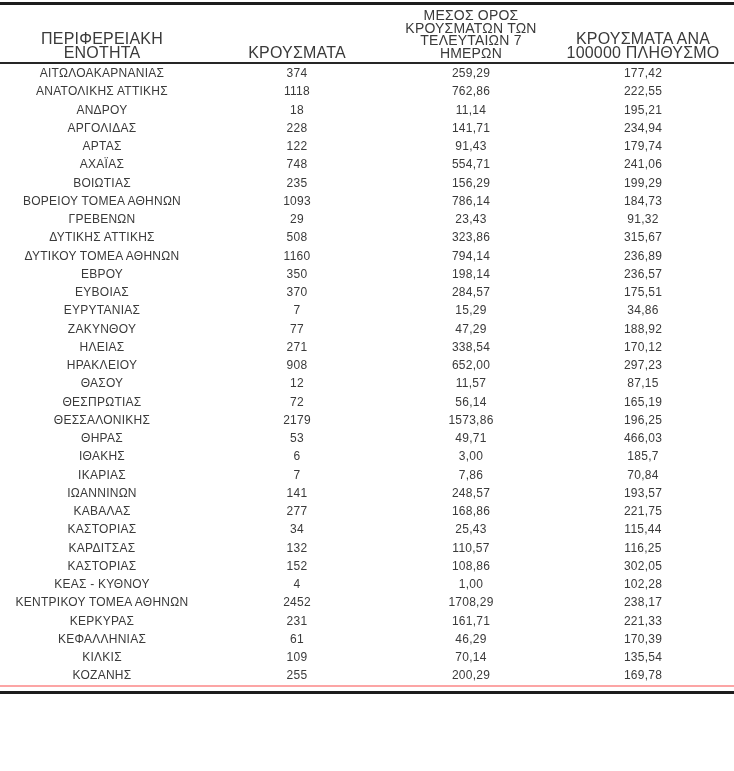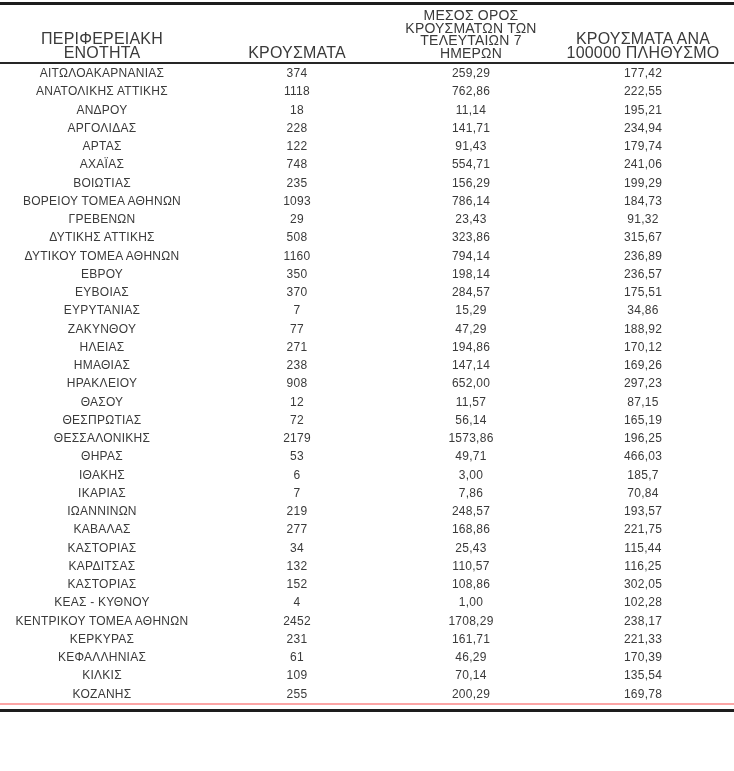--- a/index.html
+++ b/index.html
@@ -178,28 +178,22 @@
         </tr>
         <tr>
           <td>ΖΑΚΥΝΘΟΥ</td>
           <td>77</td>
           <td>47,29</td>
           <td>188,92</td>
         </tr>
         <tr>
           <td>ΗΛΕΙΑΣ</td>
           <td>271</td>
-          <td>194,86</td>
+          <td>338,54</td>
           <td>170,12</td>
-        </tr>
-        <tr>
-          <td>ΗΜΑΘΙΑΣ</td>
-          <td>238</td>
-          <td>147,14</td>
-          <td>169,26</td>
         </tr>
         <tr>
           <td>ΗΡΑΚΛΕΙΟΥ</td>
           <td>908</td>
           <td>652,00</td>
           <td>297,23</td>
         </tr>
         <tr>
           <td>ΘΑΣΟΥ</td>
           <td>12</td>
@@ -231,21 +225,21 @@
           <td>185,7</td>
         </tr>
         <tr>
           <td>ΙΚΑΡΙΑΣ</td>
           <td>7</td>
           <td>7,86</td>
           <td>70,84</td>
         </tr>
         <tr>
           <td>ΙΩΑΝΝΙΝΩΝ</td>
-          <td>219</td>
+          <td>141</td>
           <td>248,57</td>
           <td>193,57</td>
         </tr>
         <tr>
           <td>ΚΑΒΑΛΑΣ</td>
           <td>277</td>
           <td>168,86</td>
           <td>221,75</td>
         </tr>
         <tr>

